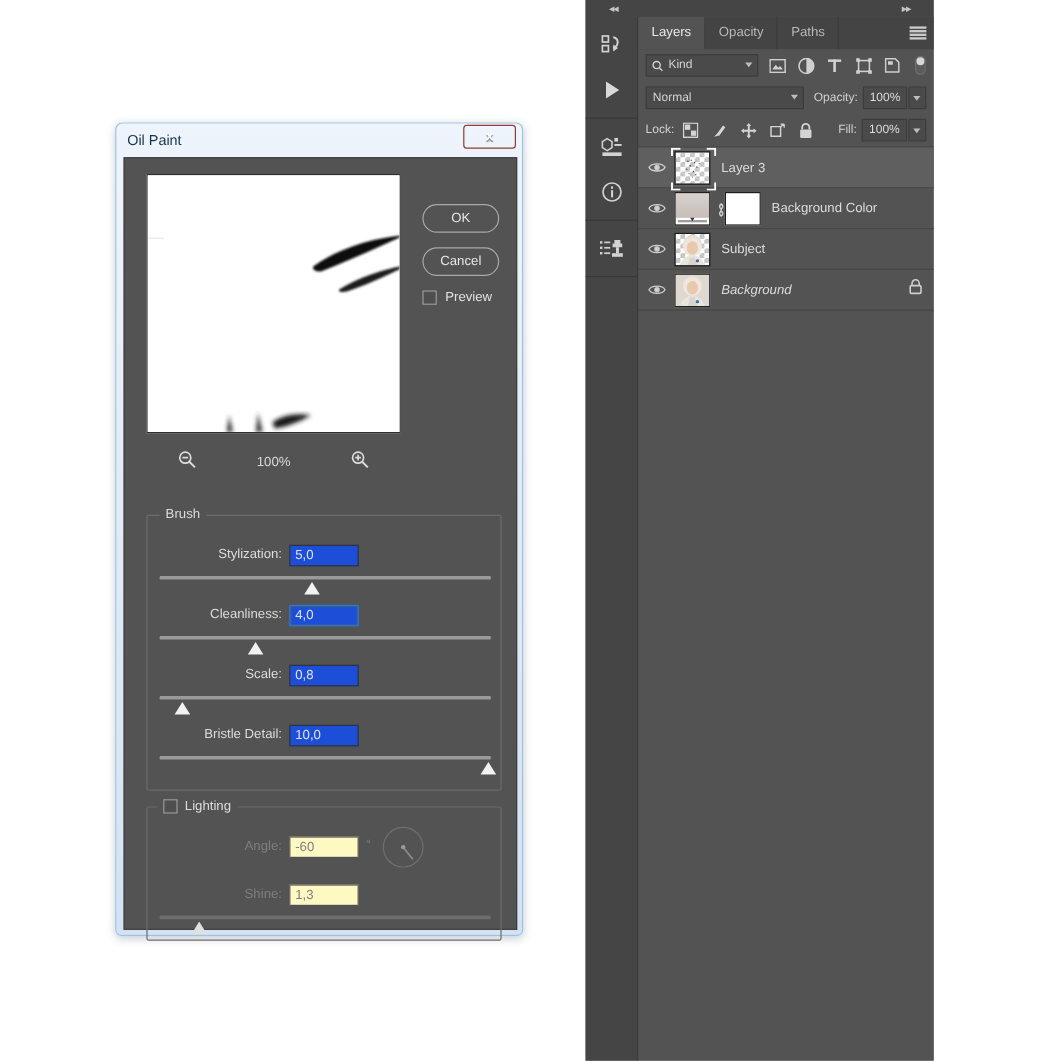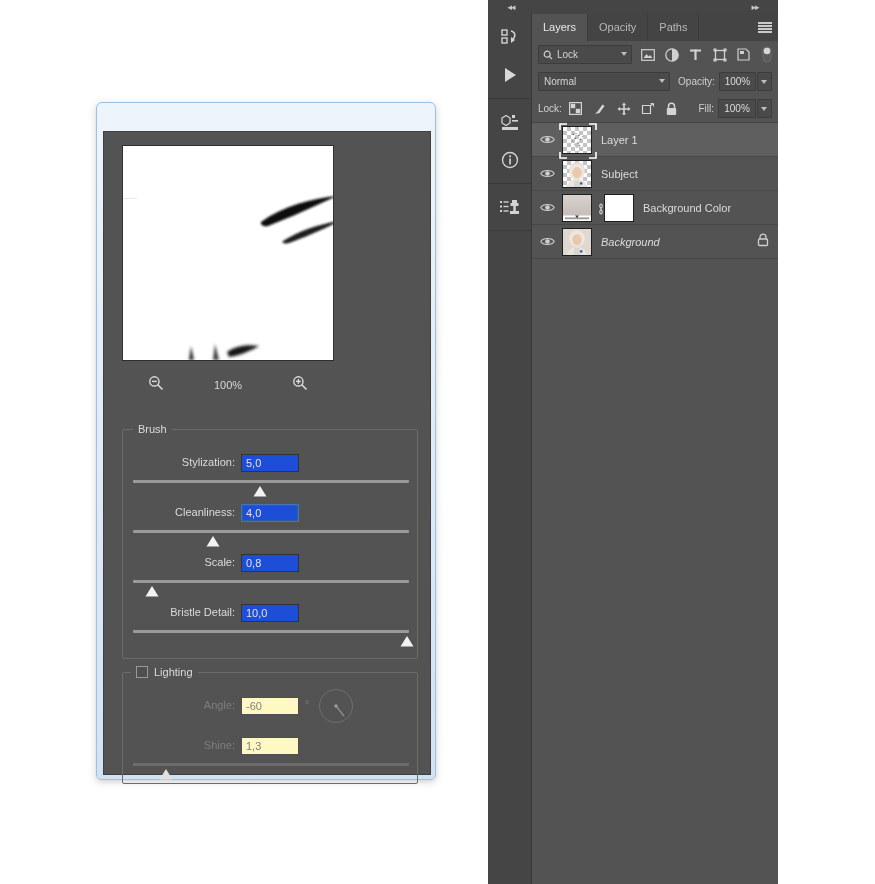--- a/index.html
+++ b/index.html
@@ -341,21 +341,21 @@
             <i></i>
         </div>
       </div>
 
       <div class="ps-filter-row">
         <div class="kind-select">
           <svg width="10" height="10" viewBox="0 0 10 10">
             <circle cx="4.2" cy="4.2" r="3" fill="none" stroke="#d0d0d0" stroke-width="1.2"></circle>
             <line x1="6.4" y1="6.4" x2="9" y2="9" stroke="#d0d0d0" stroke-width="1.2"></line>
           </svg>
-          <span class="lbl">Lock</span>
+          <span class="lbl">Kind</span>
           <span class="caret"></span>
         </div>
         <div class="filter-icons">
           <div class="fi">
             <svg width="14" height="12" viewBox="0 0 14 12">
               <rect x="0.7" y="0.7" width="12.6" height="10.6" fill="none" stroke="#d0d0d0" stroke-width="1.2"></rect>
               <path d="M2.5 9 L5.5 5 L7.5 7.5 L9 6 L11.5 9 Z" fill="#d0d0d0"></path>
             </svg>
           </div>
           <div class="fi">
@@ -475,43 +475,21 @@
             </div>
             <svg class="sel-corners" viewBox="0 0 38 36">
               <g stroke="#ffffff" stroke-width="1.6" fill="none">
                 <path d="M1 7 V1 H8"></path>
                   <path d="M30 1 H37 V7"></path>
                 <path d="M37 29 V35 H30"></path>
                   <path d="M8 35 H1 V29"></path>
               </g>
             </svg>
           </div>
-          <span class="layer-name">Layer 1</span>
-        </div>
-
-        <div class="layer-row">
-          <div class="eye-cell">
-            <svg width="15" height="11" viewBox="0 0 15 11">
-              <path d="M0.8 5.5 C3 1.5 12 1.5 14.2 5.5 C12 9.5 3 9.5 0.8 5.5 Z" fill="none" stroke="#cfcfcf" stroke-width="1.1"></path>
-              <circle cx="7.5" cy="5.5" r="2.3" fill="#cfcfcf"></circle>
-            </svg>
-          </div>
-          <div class="thumb-wrap">
-            <div class="thumb">
-              <svg class="portrait" viewBox="0 0 30 28" preserveAspectRatio="none">
-                <ellipse cx="15" cy="11" rx="8.5" ry="9" fill="#efe6de"></ellipse>
-                <path d="M6.5 10 a8.5 9 0 0 1 17 0 v2 a8.5 9 0 0 0 -17 0 Z" fill="#e3ddd6"></path>
-                <ellipse cx="15" cy="12.5" rx="5" ry="6" fill="#e9c9ae"></ellipse>
-                <path d="M4 28 q2.5 -9 11 -9 q8.5 0 11 9 Z" fill="#e8e4de"></path>
-                <path d="M13 20 q2 3 4 0 l2 8 h-8 Z" fill="#d9d4cd"></path>
-                <circle cx="19.5" cy="24" r="1.5" fill="#3f6ea8"></circle>
-              </svg>
-            </div>
-          </div>
-          <span class="layer-name">Subject</span>
+          <span class="layer-name">Layer 3</span>
         </div>
 
         <div class="layer-row">
           <div class="eye-cell">
             <svg width="15" height="11" viewBox="0 0 15 11">
               <path d="M0.8 5.5 C3 1.5 12 1.5 14.2 5.5 C12 9.5 3 9.5 0.8 5.5 Z" fill="none" stroke="#cfcfcf" stroke-width="1.1"></path>
               <circle cx="7.5" cy="5.5" r="2.3" fill="#cfcfcf"></circle>
             </svg>
           </div>
           <div class="thumb-wrap">
@@ -542,20 +520,42 @@
         </div>
 
         <div class="layer-row">
           <div class="eye-cell">
             <svg width="15" height="11" viewBox="0 0 15 11">
               <path d="M0.8 5.5 C3 1.5 12 1.5 14.2 5.5 C12 9.5 3 9.5 0.8 5.5 Z" fill="none" stroke="#cfcfcf" stroke-width="1.1"></path>
               <circle cx="7.5" cy="5.5" r="2.3" fill="#cfcfcf"></circle>
             </svg>
           </div>
           <div class="thumb-wrap">
+            <div class="thumb">
+              <svg class="portrait" viewBox="0 0 30 28" preserveAspectRatio="none">
+                <ellipse cx="15" cy="11" rx="8.5" ry="9" fill="#efe6de"></ellipse>
+                <path d="M6.5 10 a8.5 9 0 0 1 17 0 v2 a8.5 9 0 0 0 -17 0 Z" fill="#e3ddd6"></path>
+                <ellipse cx="15" cy="12.5" rx="5" ry="6" fill="#e9c9ae"></ellipse>
+                <path d="M4 28 q2.5 -9 11 -9 q8.5 0 11 9 Z" fill="#e8e4de"></path>
+                <path d="M13 20 q2 3 4 0 l2 8 h-8 Z" fill="#d9d4cd"></path>
+                <circle cx="19.5" cy="24" r="1.5" fill="#3f6ea8"></circle>
+              </svg>
+            </div>
+          </div>
+          <span class="layer-name">Subject</span>
+        </div>
+
+        <div class="layer-row">
+          <div class="eye-cell">
+            <svg width="15" height="11" viewBox="0 0 15 11">
+              <path d="M0.8 5.5 C3 1.5 12 1.5 14.2 5.5 C12 9.5 3 9.5 0.8 5.5 Z" fill="none" stroke="#cfcfcf" stroke-width="1.1"></path>
+              <circle cx="7.5" cy="5.5" r="2.3" fill="#cfcfcf"></circle>
+            </svg>
+          </div>
+          <div class="thumb-wrap">
             <div class="thumb" style="background-image:none;background:#dcd6cf;">
               <svg class="portrait" viewBox="0 0 30 28" preserveAspectRatio="none">
                 <rect x="0" y="0" width="30" height="28" fill="#ded8d1"></rect>
                 <ellipse cx="15" cy="10" rx="8.5" ry="9" fill="#efe6de"></ellipse>
                 <path d="M6.5 9 a8.5 9 0 0 1 17 0 v2 a8.5 9 0 0 0 -17 0 Z" fill="#e3ddd6"></path>
                 <ellipse cx="15" cy="11.5" rx="5" ry="6" fill="#e9c9ae"></ellipse>
                 <path d="M4 28 q2.5 -9 11 -9 q8.5 0 11 9 Z" fill="#e8e4de"></path>
                 <path d="M13 19 q2 3 4 0 l2 9 h-8 Z" fill="#d9d4cd"></path>
                 <circle cx="19.5" cy="24" r="1.5" fill="#3f6ea8"></circle>
               </svg>
@@ -569,20 +569,26 @@
             </svg>
           </span>
         </div>
 
       </div>
     </div>
   </div>
 
   <div class="dlg">
 
+    <div class="dlg-titlebar">
+      <span class="dlg-title">Oil Paint</span>
+      <div class="close-btn">
+        <span class="close-x">x</span>
+      </div>
+    </div>
 
     <div class="dlg-inner">
 
       <div class="preview-box">
         <svg width="210" height="214" viewBox="0 0 210 214">
           <rect x="0" y="0" width="210" height="214" fill="#ffffff"></rect>
           <defs>
             <filter id="sm1">
                 <feGaussianBlur stdDeviation="1.1"></feGaussianBlur>
               </filter>
@@ -615,20 +621,28 @@
         <span>
           <svg width="16" height="16" viewBox="0 0 16 16">
             <circle cx="6.4" cy="6.4" r="4.6" fill="none" stroke="#dcdcdc" stroke-width="1.4"></circle>
             <line x1="9.8" y1="9.8" x2="14.5" y2="14.5" stroke="#dcdcdc" stroke-width="1.6"></line>
             <line x1="4" y1="6.4" x2="8.8" y2="6.4" stroke="#dcdcdc" stroke-width="1.4"></line>
             <line x1="6.4" y1="4" x2="6.4" y2="8.8" stroke="#dcdcdc" stroke-width="1.4"></line>
           </svg>
         </span>
       </div>
 
+      <div class="btn-col">
+        <div class="pill">OK</div>
+        <div class="pill">Cancel</div>
+        <div class="chk-row">
+          <span class="chkbox"></span>
+          <span class="chk-label">Preview</span>
+        </div>
+      </div>
 
       <div class="group" id="brush-group">
         <span class="group-title">Brush</span>
 
         <span class="ctrl-label" style="left:8px; top:26px; width:104px;">Stylization:</span>
         <div class="val-field" style="left:118px; top:24px;">5,0</div>
         <div class="slider" style="left:10px; top:48px; width:276px;">
           <div class="track"></div>
           <span class="handle" style="left:calc(46% - 7px);">
             <svg width="14" height="11" viewBox="0 0 14 11">

